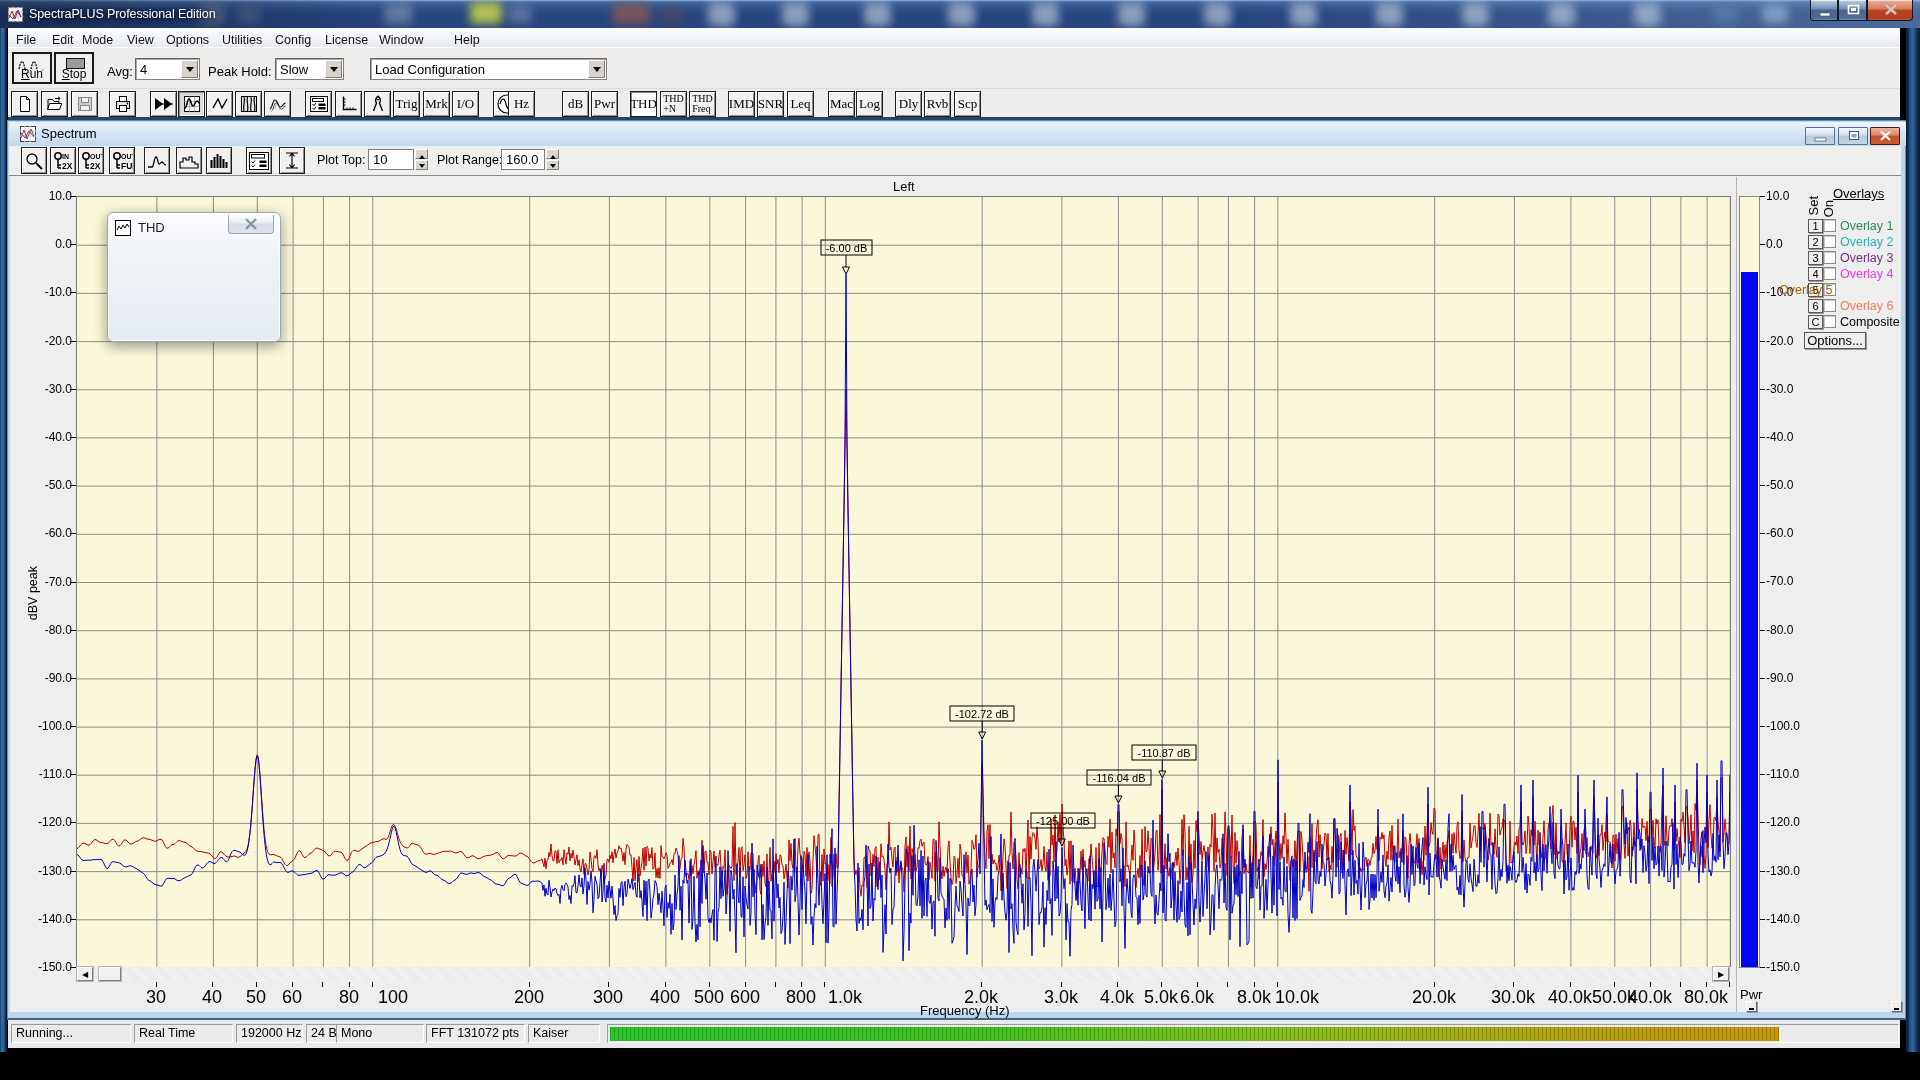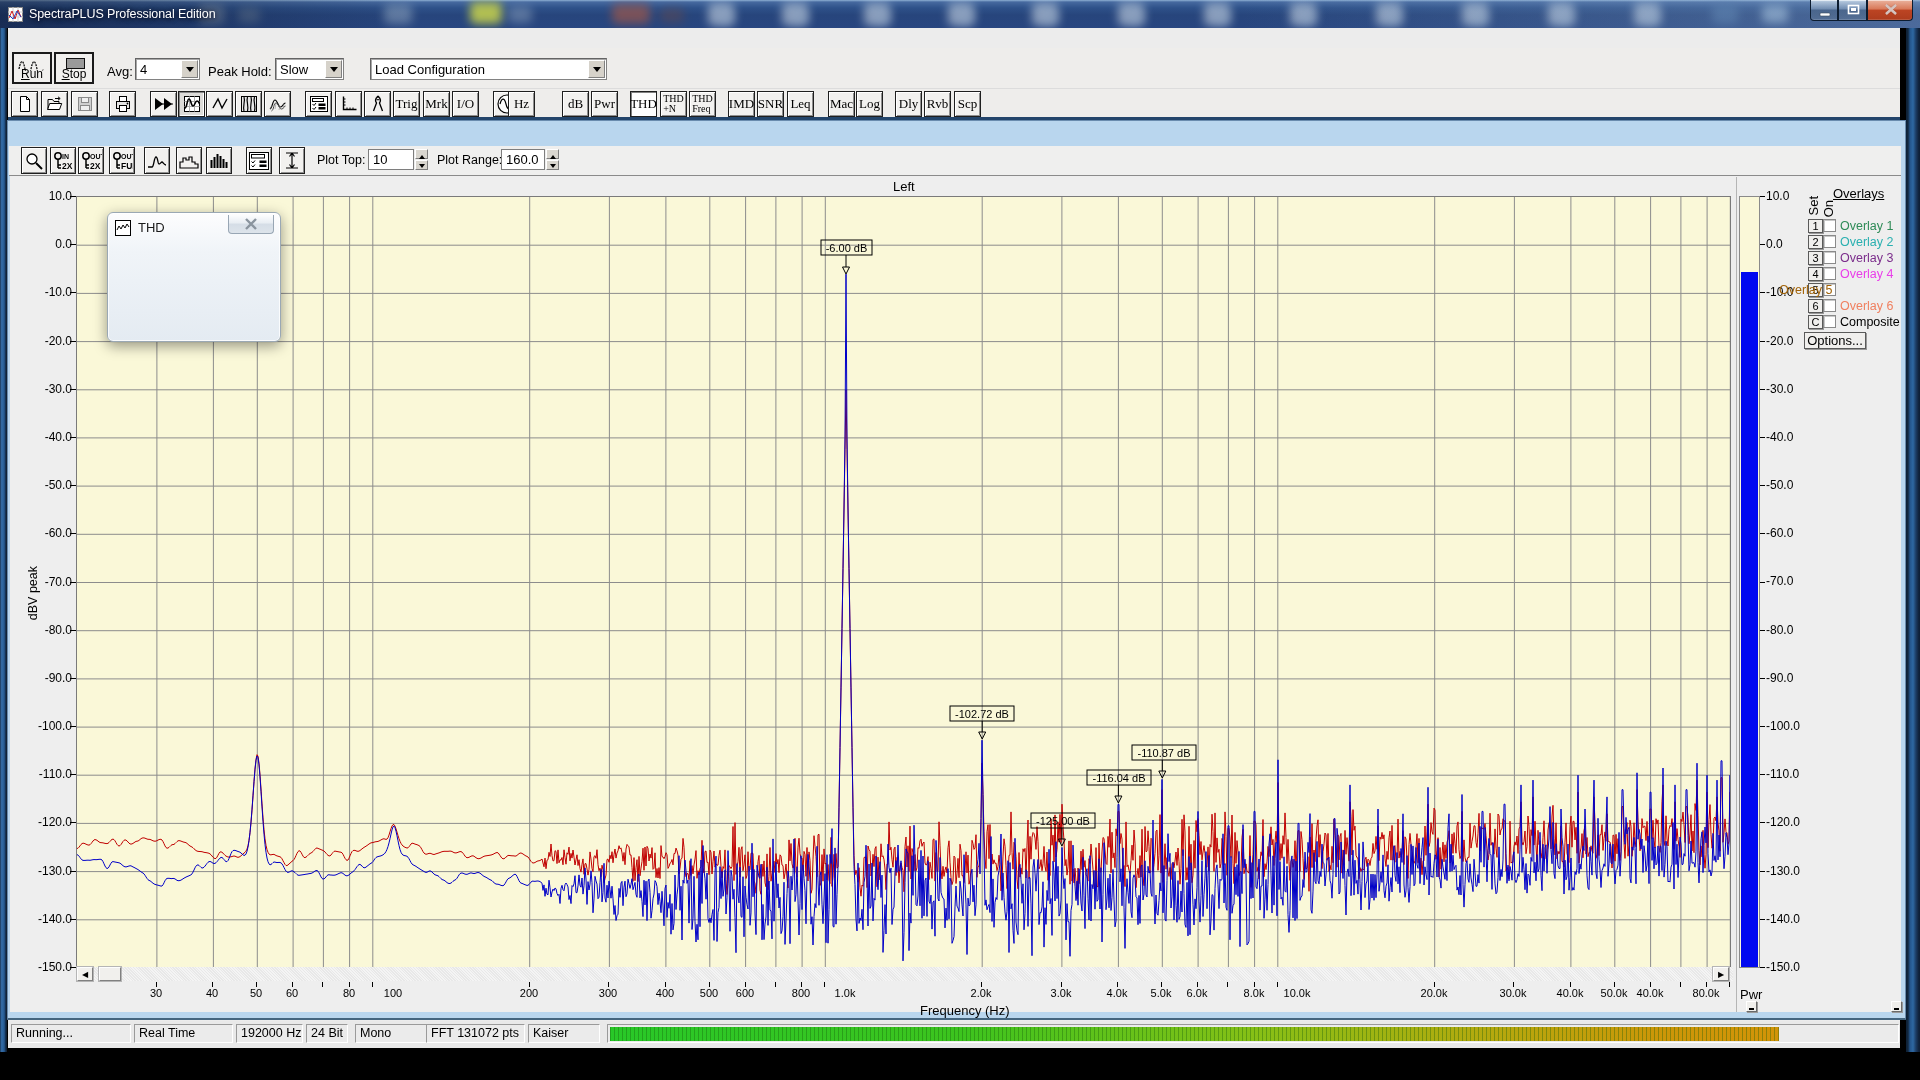--- a/index.html
+++ b/index.html
@@ -60,21 +60,21 @@
 .spin{position:absolute;top:3px;width:13px;height:21px}
 .spin div{position:absolute;left:0;width:13px;height:10px;background:#d9d6cf;border:1px solid #fff;
  border-right-color:#7e7e7e;border-bottom-color:#7e7e7e;font-size:0}
 .spin div:after{content:"";position:absolute;left:3px;border:3px solid transparent}
 .spin .up{top:0}.spin .dn{top:11px}
 .spin .up:after{top:2px;border-bottom:4px solid #000}
 .spin .dn:after{top:3px;border-top:4px solid #000}
 .tbl{position:absolute;top:7px;font-size:12.5px;color:#000}
 
 .yl{position:absolute;width:44px;text-align:right;font-size:12px;color:#000}
-.xl{position:absolute;font-size:11px;color:#000;transform:translateX(-50%)}
+.xl{position:absolute;font-size:18px;color:#000;transform:translateX(-50%)}
 .ml{position:absolute;font-size:12px;color:#000}
 
 .ovbtn{position:absolute;width:15px;height:14px;background:#f0efed;border:1px solid #5a5a5a;
  box-shadow:1px 1px 0 #9a9a9a;font-size:11px;text-align:center;line-height:13px;color:#000}
 .ovchk{position:absolute;width:13px;height:13px;background:#fff;border:1px solid #8a8a8a;box-shadow:inset 1px 1px 0 #c8c8c8}
 .ovl{position:absolute;font-size:12.5px}
 .sp{position:absolute;top:3px;height:19px;background:#ebebeb;border:1px solid #9a9a9a;
  border-bottom-color:#fff;border-right-color:#fff;font-size:12.5px;padding:1px 0 0 4px;color:#000;white-space:nowrap;overflow:hidden}
 
 #taskbar{left:0;top:1046px;width:1920px;height:34px;overflow:hidden;
@@ -144,20 +144,32 @@
           <rect x="12" y="8" width="5" height="3" fill="#fff"></rect>
         </svg></div>
 <div class="capbtn" id="capclose" style="left:1867px;width:46px;border-radius:0 0 4px 0"><svg width="46" height="21">
           <path d="M18 5l10 9M28 5l-10 9" stroke="#fff" stroke-width="2.6"></path>
           <path d="M18 5l10 9M28 5l-10 9" stroke="#5a1505" stroke-width="3.6" opacity=".25"></path>
         </svg></div>
 </div>
 <div class="ab" id="borderL"></div>
     <div class="ab" id="borderR"></div>
 <div class="ab" id="client">
+<div class="ab" id="menubar">
+<span class="mitem" style="left:8px">File</span>
+<span class="mitem" style="left:44px">Edit</span>
+<span class="mitem" style="left:74px">Mode</span>
+<span class="mitem" style="left:119px">View</span>
+<span class="mitem" style="left:158px">Options</span>
+<span class="mitem" style="left:214px">Utilities</span>
+<span class="mitem" style="left:267px">Config</span>
+<span class="mitem" style="left:317px">License</span>
+<span class="mitem" style="left:371px">Window</span>
+<span class="mitem" style="left:446px">Help</span>
+</div>
 <div class="ab" id="tb1">
 <div class="bigbtn" style="left:4px">
           <svg width="34" height="14" style="position:absolute;left:3px;top:3px">
             <path d="M2 12c2-10 4-10 6 0s4 10 6 0 4-10 6 0 4 10 6 0" fill="none" stroke="#000" stroke-width="1.2" stroke-dasharray="2 1"></path>
           </svg>
           <div class="lbl"><span class="u">R</span>un</div>
         </div>
 <div class="bigbtn" style="left:46px">
           <div style="position:absolute;left:10px;top:4px;width:19px;height:11px;background:#9a9a9a;border:1.5px solid #111"></div>
           <div class="lbl"><span class="u">S</span>top</div>
@@ -278,20 +290,45 @@
 <div class="sbtn ser" style="left:779px">Leq</div>
 <div class="sbtn ser" style="left:820px">Mac</div>
 <div class="sbtn ser" style="left:848px">Log</div>
 <div class="sbtn ser" style="left:887px">Dly</div>
 <div class="sbtn ser" style="left:916px">Rvb</div>
 <div class="sbtn ser" style="left:946px">Scp</div>
 </div>
 <div class="ab" style="left:0;top:89px;width:1892px;height:3px;background:#23456b"></div>
 </div>
 <div class="ab" id="child" style="left:7px;top:120px">
+<div class="ab" id="ctitle">
+<svg class="ab" style="left:11px;top:4px" width="16" height="16">
+          <rect x="0.5" y="0.5" width="15" height="15" fill="#fff" stroke="#444"></rect>
+          <path d="M0 5h16M0 10h16M5 0v16M10 0v16" stroke="#d8d8d8"></path>
+          <path d="M1 12l3-8 3 9 4-10 3 7" stroke="#c03030" fill="none"></path>
+          <path d="M1 7l4 5 4-7 5 6" stroke="#3048c0" fill="none"></path>
+        </svg>
+<div class="t">Spectrum</div>
+<div class="cbtn" style="left:1796px;width:30px">
+          <svg width="30" height="18">
+            <rect x="9" y="11" width="11" height="3" fill="#fff" stroke="#44586c" stroke-width=".7"></rect>
+          </svg>
+        </div>
+<div class="cbtn" style="left:1829px;width:30px">
+          <svg width="30" height="18">
+            <rect x="10.5" y="4.5" width="9" height="8" fill="#fff" stroke="#44586c"></rect>
+            <rect x="12.5" y="7" width="5" height="3.5" fill="#8aa0b4"></rect>
+          </svg>
+        </div>
+<div class="cbtn" id="cclose" style="left:1861px;width:30px">
+          <svg width="30" height="18">
+            <path d="M10 4.5l9 8.5M19 4.5l-9 8.5" stroke="#fff" stroke-width="2.2"></path>
+          </svg>
+        </div>
+</div>
 <div class="ab" id="gpanel">
 <div class="ab" style="left:0;top:0;width:1px;height:866px;background:#b9d6ee"></div>
 <div id="ctb">
 <div class="ctbtn" style="left:12px">
             <svg width="20" height="20">
               <circle cx="8" cy="8" r="5" fill="#fff" stroke="#000" stroke-width="1.3"></circle>
               <path d="M12 12l6 6" stroke="#000" stroke-width="2"></path>
             </svg>
           </div>
 <div class="ctbtn" style="left:41px">
@@ -557,21 +594,21 @@
 <div class="ovchk" style="left:1814px;top:169px"></div>
 <div class="ovl" style="left:1831px;top:169px;color:#000">Composite</div>
 <div class="ab" style="left:1795px;top:186px;width:62px;height:17px;background:#f0efed;border:1px solid #5a5a5a;box-shadow:1px 1px 0 #9a9a9a;font-size:13px;text-align:center;color:#000">Options...</div>
 </div>
 </div>
 <div class="ab" style="left:8px;top:1021px;width:1892px;height:27px;background:#e9e9e9">
 <div class="sp" style="left:3px;width:120px">Running...</div>
 <div class="sp" style="left:126px;width:99px">Real Time</div>
 <div class="sp" style="left:228px;width:67px">192000 Hz</div>
 <div class="sp" style="left:298px;width:42px">24 Bit</div>
-<div class="sp" style="left:347px;width:72px">Mono</div>
+<div class="sp" style="left:328px;width:88px">Mono</div>
 <div class="sp" style="left:418px;width:99px">FFT 131072 pts</div>
 <div class="sp" style="left:520px;width:72px">Kaiser</div>
 <div class="sp" style="left:599px;width:1292px;padding:0">
         <div class="ab" style="left:2px;top:2px;width:1169px;height:14px;background:linear-gradient(90deg,#28c828 0,#3cc41e 30%,#86c016 55%,#b4a90e 75%,#cc9608 90%,#d29408 100%);">
           <div class="ab" style="inset:0;background:repeating-linear-gradient(90deg,rgba(20,90,10,.35) 0 1px,rgba(255,255,255,0) 1px 4px)"></div>
         </div>
       </div>
 </div>
 <div class="ab" id="thd">
 <svg class="ab" style="left:7px;top:7px" width="16" height="16">

